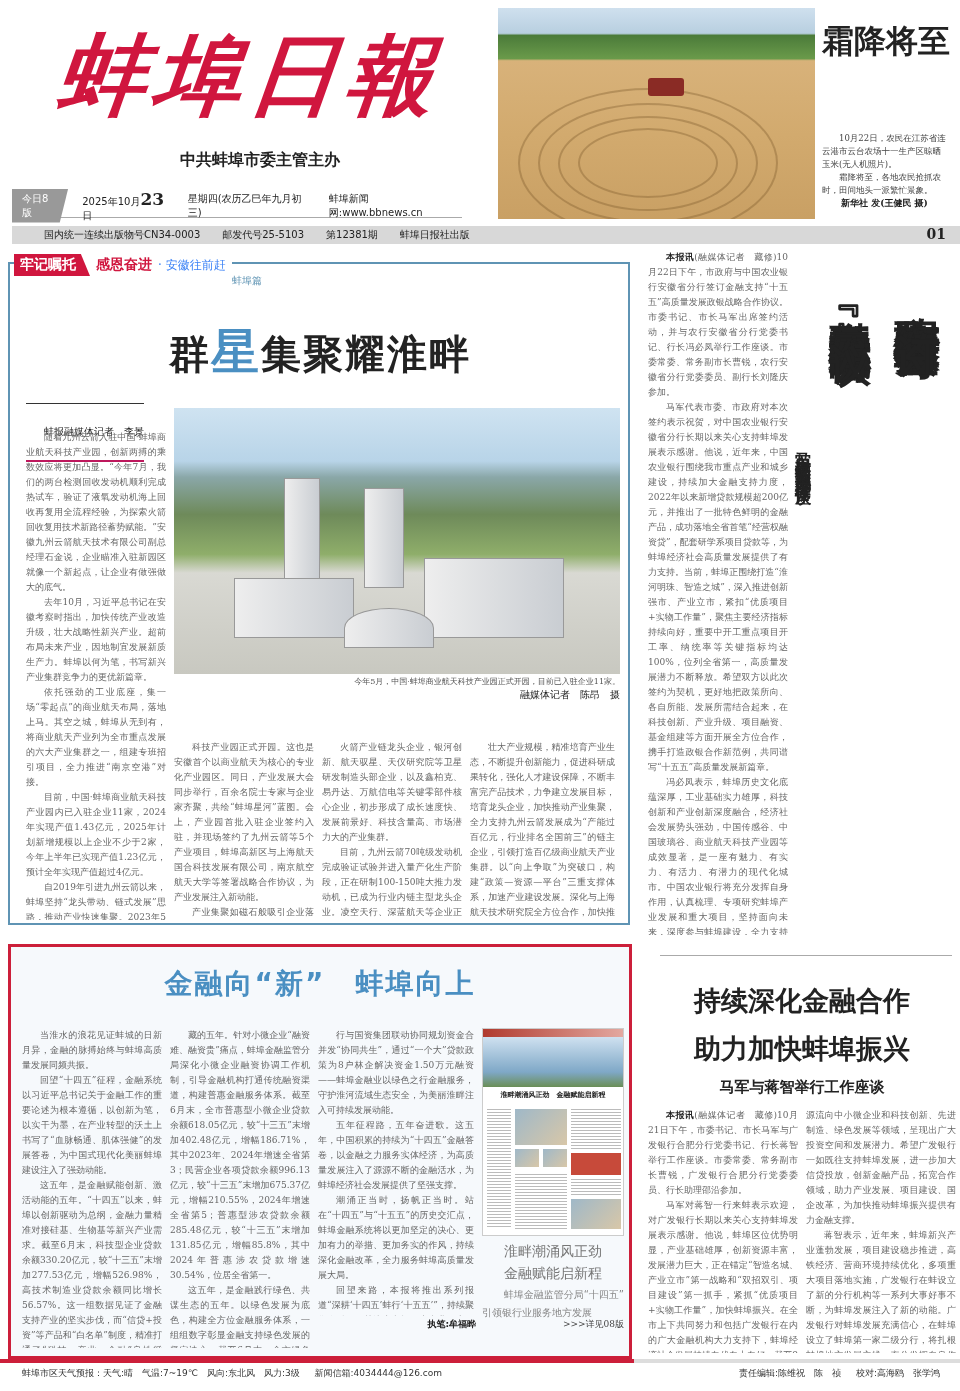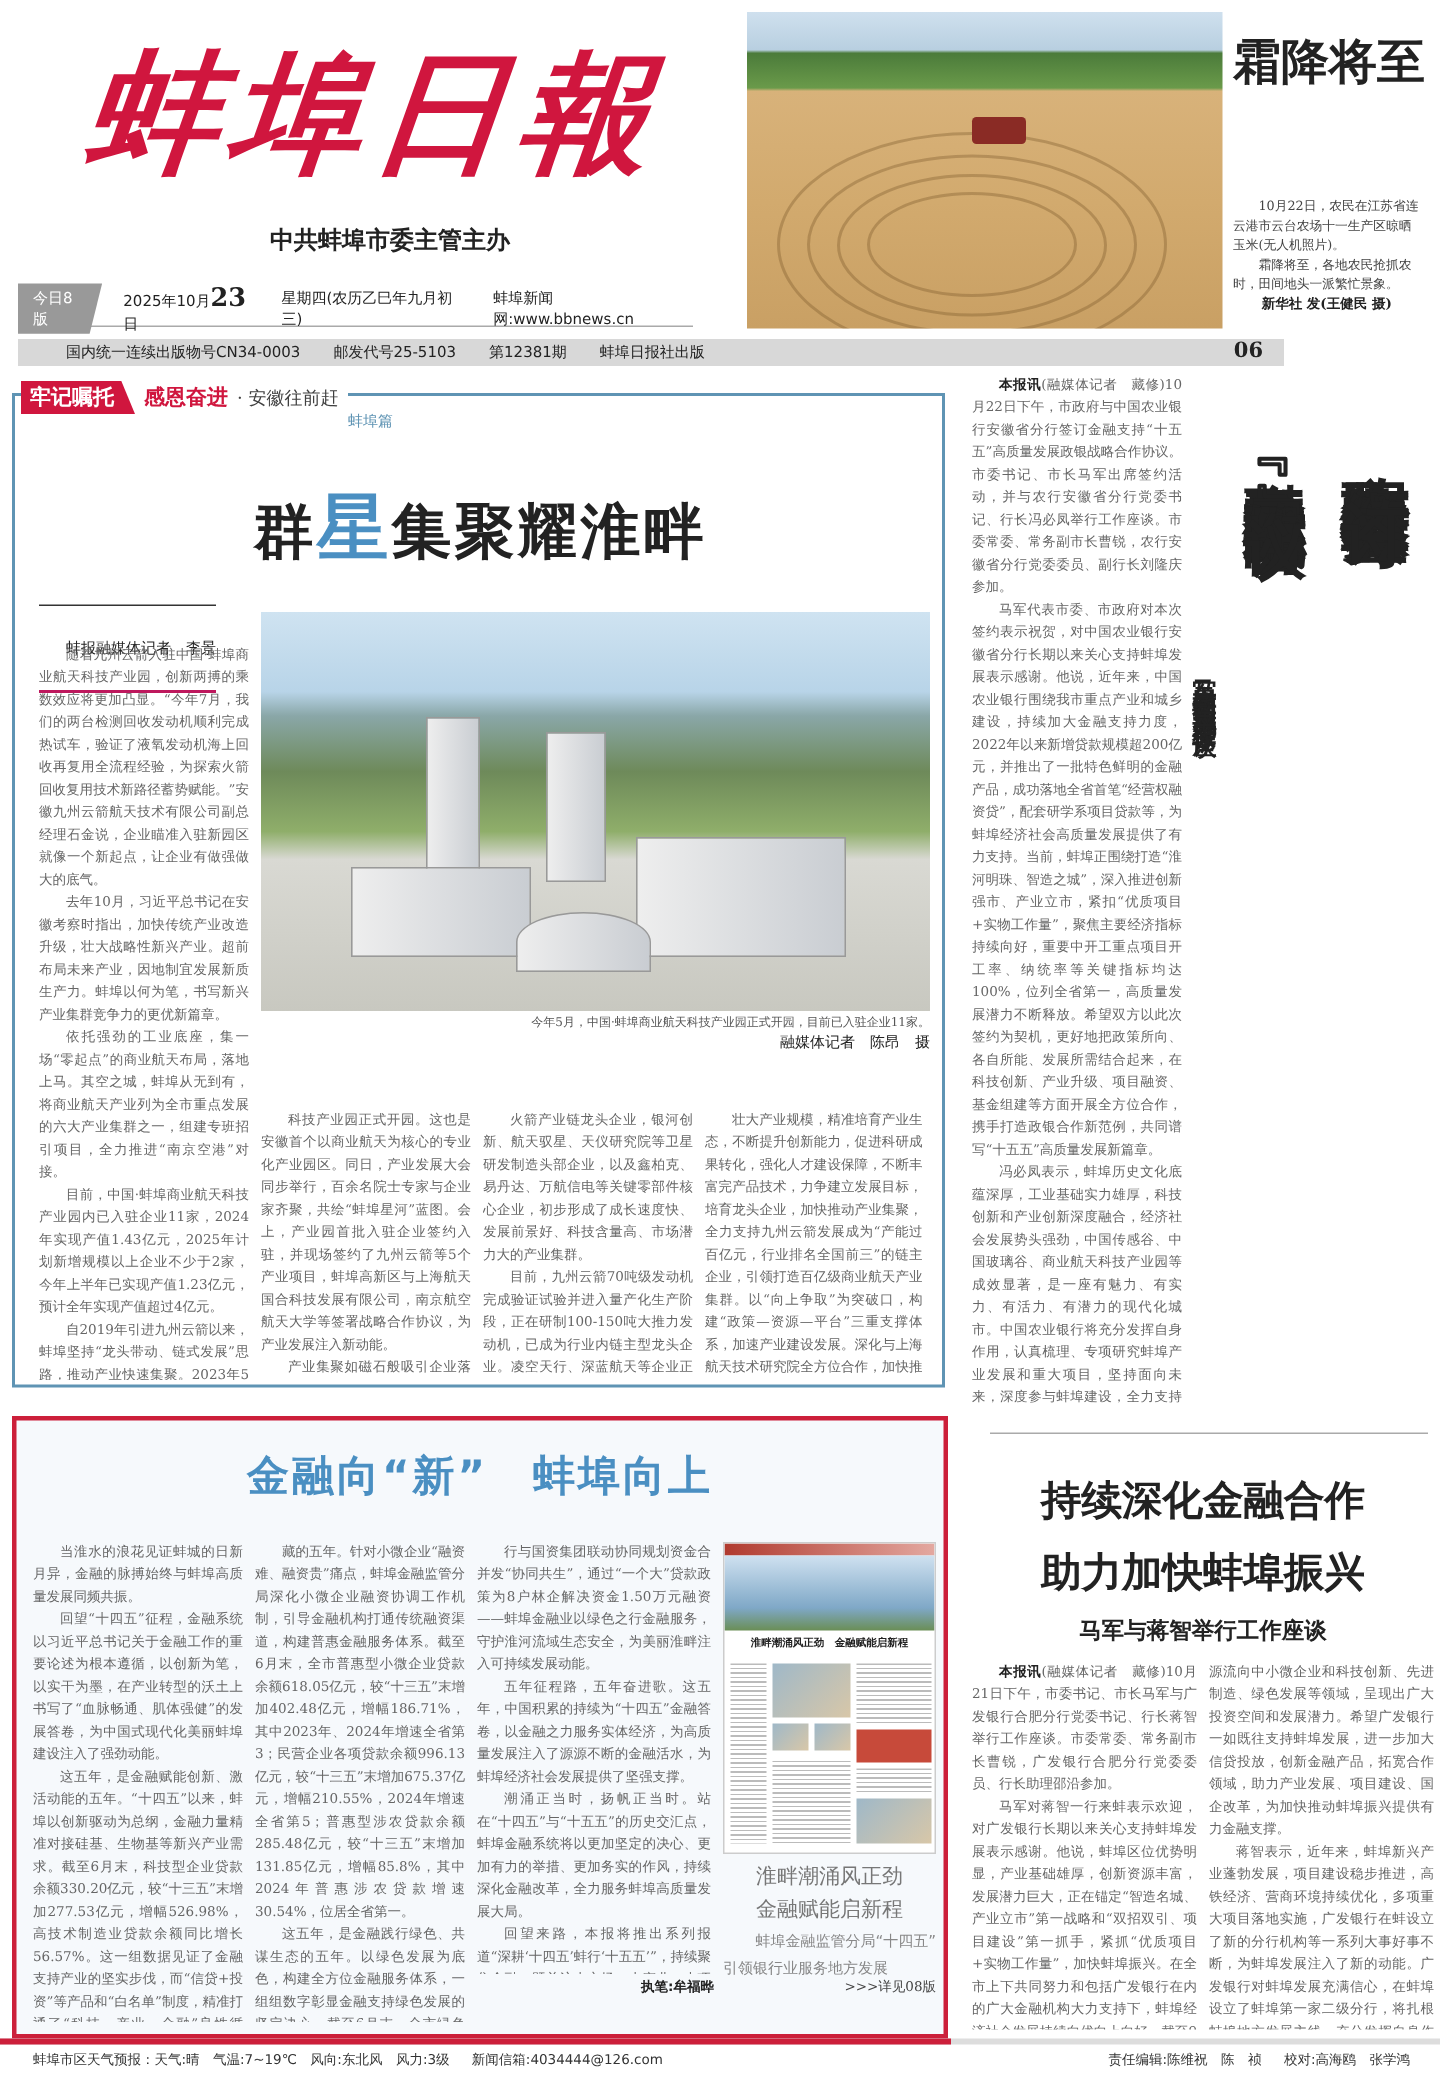--- a/index.html
+++ b/index.html
@@ -4,34 +4,34 @@
 <style>
 *{box-sizing:border-box;margin:0;padding:0}
 body{width:960px;height:1391px;background:#fff;font-family:"DejaVu Serif","Liberation Serif",serif;color:#222;position:relative;overflow:hidden}
 .abs{position:absolute}
 
 .mast-title{left:40px;top:20px;width:420px;height:110px;color:#d0163e;font-size:88px;font-weight:bold;letter-spacing:8px;font-family:"DejaVu Serif",serif;line-height:110px;text-align:center;font-style:italic;transform:skewX(-6deg)}
 .mast-sub{left:160px;top:150px;width:200px;font-size:16px;font-weight:bold;text-align:center}
 .dateline{left:12px;top:194px;width:450px;height:24px;border-bottom:1px solid #aaa;font-size:10px;display:flex;align-items:center;gap:14px;font-family:"DejaVu Sans",sans-serif}
 .today{background:#999;color:#fff;padding:3px 10px;clip-path:polygon(0 0,100% 0,85% 100%,0 100%);font-size:10px}
 .dateline b{font-size:17px;font-family:"DejaVu Serif",serif}
-.infobar{left:12px;top:226px;width:844px;height:18px;background:#d8d8d8;font-size:10px;display:flex;align-items:center;gap:22px;padding-left:32px;font-family:"DejaVu Sans",sans-serif}
+.infobar{left:12px;top:226px;width:948px;height:18px;background:#d8d8d8;font-size:10px;display:flex;align-items:center;gap:22px;padding-left:32px;font-family:"DejaVu Sans",sans-serif}
 .pageno{position:absolute;right:14px;top:0;font-weight:bold;font-size:14px;font-family:"DejaVu Serif",serif}
 
 .topphoto{left:498px;top:8px;width:317px;height:211px;background:linear-gradient(180deg,#cfe0ee 0%,#b8cfe0 12%,#4b7b3a 13%,#6a9a4a 24%,#d8b27a 25%,#d2aa6e 60%,#c9a064 100%);overflow:hidden}
 .ring{position:absolute;border:2px solid rgba(120,85,40,.35);border-radius:50%}
 .tractor{position:absolute;left:150px;top:70px;width:36px;height:18px;background:#8a2b25;border-radius:3px}
 .tophead{left:822px;top:18px;width:130px;font-size:32px;font-weight:bold;line-height:46px;font-family:"DejaVu Serif",serif}
 .topcap{left:822px;top:132px;width:125px;font-size:8.5px;line-height:13px;color:#444}
 
 .featbox{left:8px;top:262px;width:622px;height:663px;border:2px solid #5f94b4}
 .kicker{left:14px;top:254px;display:flex;align-items:center;gap:6px;background:#fff;padding-right:6px}
 .kick-red{background:#d0163e;color:#ffffff;font-weight:bold;font-size:14px;padding:2px 14px 2px 6px;clip-path:polygon(0 0,88% 0,100% 100%,0 100%);font-family:"DejaVu Sans",sans-serif}
 .kick-2{color:#d0163e;font-weight:bold;font-size:14px;font-family:"DejaVu Sans",sans-serif}
-.kick-3{color:#404040;font-size:12px}
+.kick-3{color:#3b82f6;font-size:12px}
 .kick-4{left:232px;top:274px;color:#5f94b4;font-size:10px;font-family:"DejaVu Sans",sans-serif}
 .feathead{left:0;top:320px;width:640px;text-align:center;font-size:40px;font-weight:bold;font-family:"DejaVu Sans",sans-serif;letter-spacing:2px}
 .feathead .star{color:#4a8fc2;font-size:48px}
 .byline{left:26px;top:403px;width:118px;border-top:1px solid #333;border-bottom:2px solid #be185d;font-size:10px;text-align:right;padding:21px 0}
 .col{font-size:9px;line-height:15px;color:#666;text-align:justify;overflow:hidden;font-family:"DejaVu Serif",serif}
 .col p{text-indent:2em}
 .bigphoto{left:174px;top:408px;width:446px;height:266px;background:linear-gradient(180deg,#cfe3f1 0%,#b8d4e8 20%,#8aa7a8 26%,#6e8a5a 40%,#8fae6a 55%,#d9d9d3 62%,#c8c8c0 100%);overflow:hidden}
 .bld{position:absolute;background:linear-gradient(90deg,#eee,#c9cdd2);border:1px solid #999}
 .photocap{left:310px;top:676px;width:310px;font-size:8px;color:#555;text-align:right}
 .photocred{left:440px;top:688px;width:180px;font-size:10px;text-align:right;font-family:"DejaVu Sans",sans-serif}
@@ -73,21 +73,21 @@
   <span class="today">今日8版</span>
   <span><span>2025年10月</span><b>23</b><span>日</span></span>
   <span>星期四(农历乙巳年九月初三)</span>
   <span>蚌埠新闻网:www.bbnews.cn</span>
 </div>
 <div class="abs infobar">
   <span>国内统一连续出版物号CN34-0003</span>
   <span>邮发代号25-5103</span>
   <span>第12381期</span>
   <span>蚌埠日报社出版</span>
-  <span class="pageno">06</span>
+  <span class="pageno">01</span>
 </div>
 
 <div class="abs topphoto">
   <div class="ring" style="left:20px;top:80px;width:260px;height:150px"></div>
   <div class="ring" style="left:40px;top:95px;width:220px;height:120px"></div>
   <div class="ring" style="left:60px;top:108px;width:180px;height:95px"></div>
   <div class="ring" style="left:80px;top:120px;width:140px;height:70px"></div>
   <div class="tractor"></div>
 </div>
 <div class="abs tophead">

